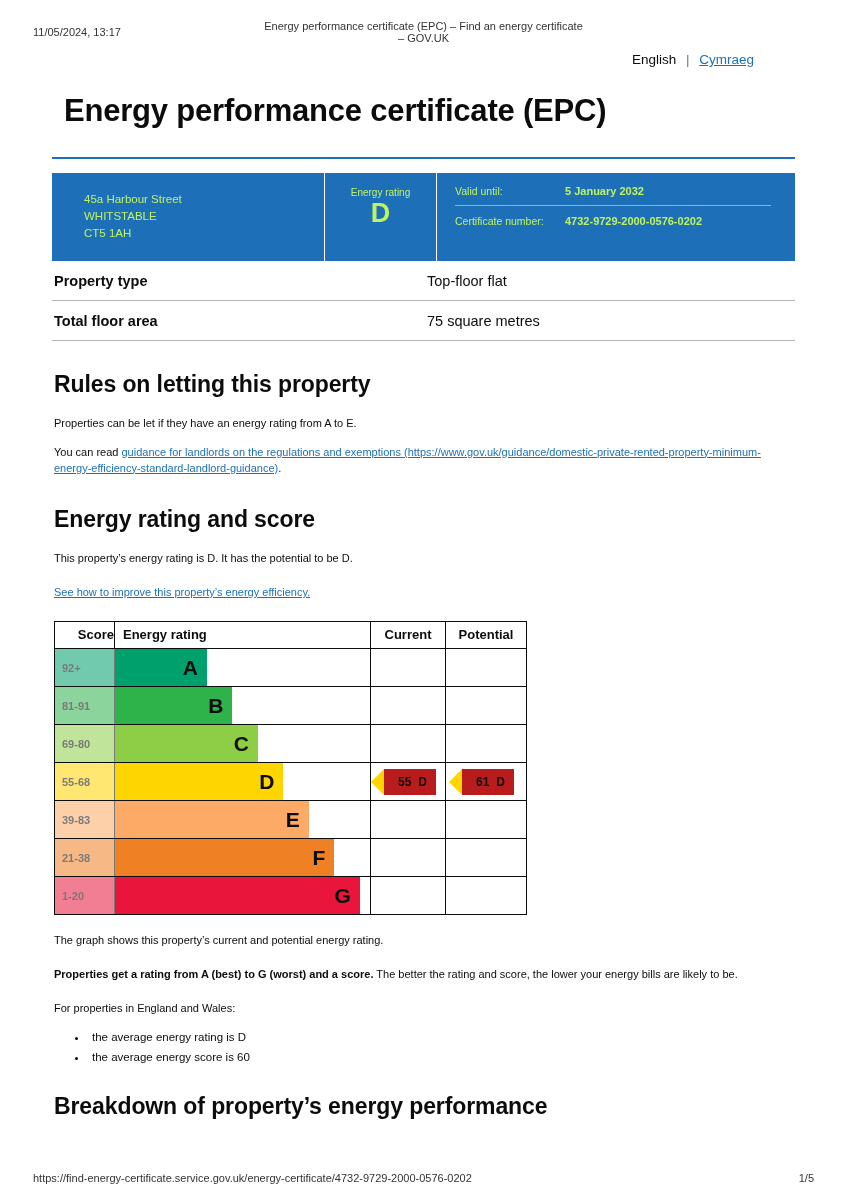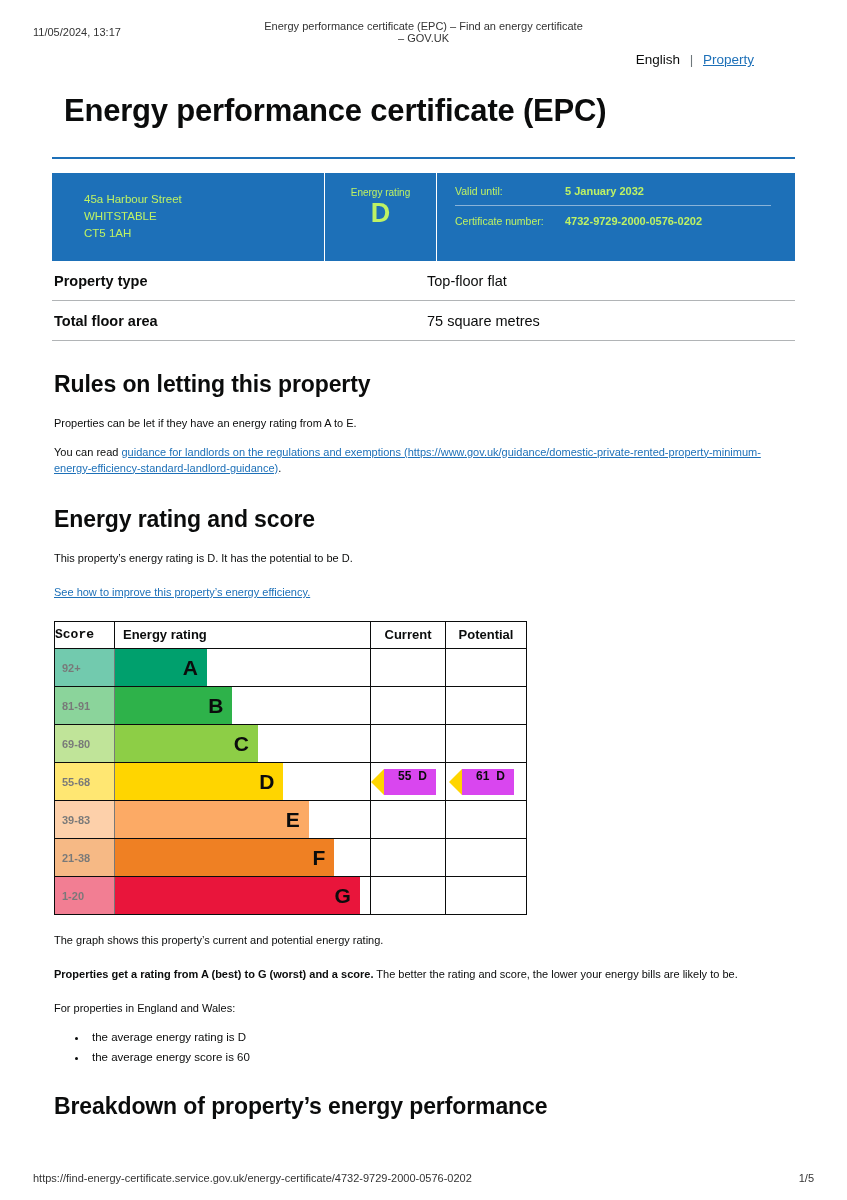--- a/index.html
+++ b/index.html
@@ -153,21 +153,21 @@
     border-bottom: none;
   }
   .epc-head {
     display: flex;
     border-bottom: 1px solid #0b0c0c;
     height: 27px;
     align-items: center;
     font-weight: bold;
     font-size: 13px;
   }
-  .epc-head .h-score { width: 60px; text-align: left; border-right: 1px solid #0b0c0c; line-height: 26px; height: 100%; font-family: Liberation Mono, monospace; }
+  .epc-head .h-score { width: 60px; text-align: right; border-right: 1px solid #0b0c0c; line-height: 26px; height: 100%; }
   .epc-head .h-rating { flex: 1; padding-left: 8px; border-right: 1px solid #0b0c0c; line-height: 26px; height: 100%; }
   .epc-head .h-cur { width: 75px; text-align: center; border-right: 1px solid #0b0c0c; line-height: 26px; height: 100%; }
   .epc-head .h-pot { width: 80px; text-align: center; line-height: 26px; height: 100%; }
 
   .epc-body { position: relative; }
   .epc-row {
     display: flex;
     height: 38px;
     border-bottom: 1px solid #0b0c0c;
   }
@@ -208,23 +208,23 @@
   .epc-row .cur, .epc-row .pot {
     position: relative;
   }
   .epc-row .cur { width: 75px; border-right: 1px solid #0b0c0c; }
   .epc-row .pot { width: 80px; }
 
   .arrow {
     position: absolute;
     top: 6px;
     height: 26px;
-    background: #d946ef;
-    display: flex;
-    align-items: flex-start;
+    background: #b91c1c;
+    display: flex;
+    align-items: center;
     font-weight: bold;
     font-size: 12px;
     color: #0b0c0c;
   }
   .arrow .num { margin-left: 14px; }
   .arrow .ltr { margin-left: 7px; margin-right: 9px; }
   .arrow::before {
     content: "";
     position: absolute;
     left: -13px; top: 0;
@@ -258,21 +258,21 @@
   <div class="ph-left">11/05/2024, 13:17</div>
   <div class="ph-center">Energy performance certificate (EPC) – Find an energy certificate – GOV.UK</div>
   <div class="ph-right"></div>
 </div>
 
 <div class="page">
 
   <div class="lang-bar">
     <span>English</span>
     <span class="sep">|</span>
-    <a href="#">Property</a>
+    <a href="#">Cymraeg</a>
   </div>
 
   <h1 class="title">Energy performance certificate (EPC)</h1>
 
   <div class="rule"></div>
 
   <div class="banner">
     <div class="addr">
       <div>45a Harbour Street</div>
       <div>WHITSTABLE</div>

